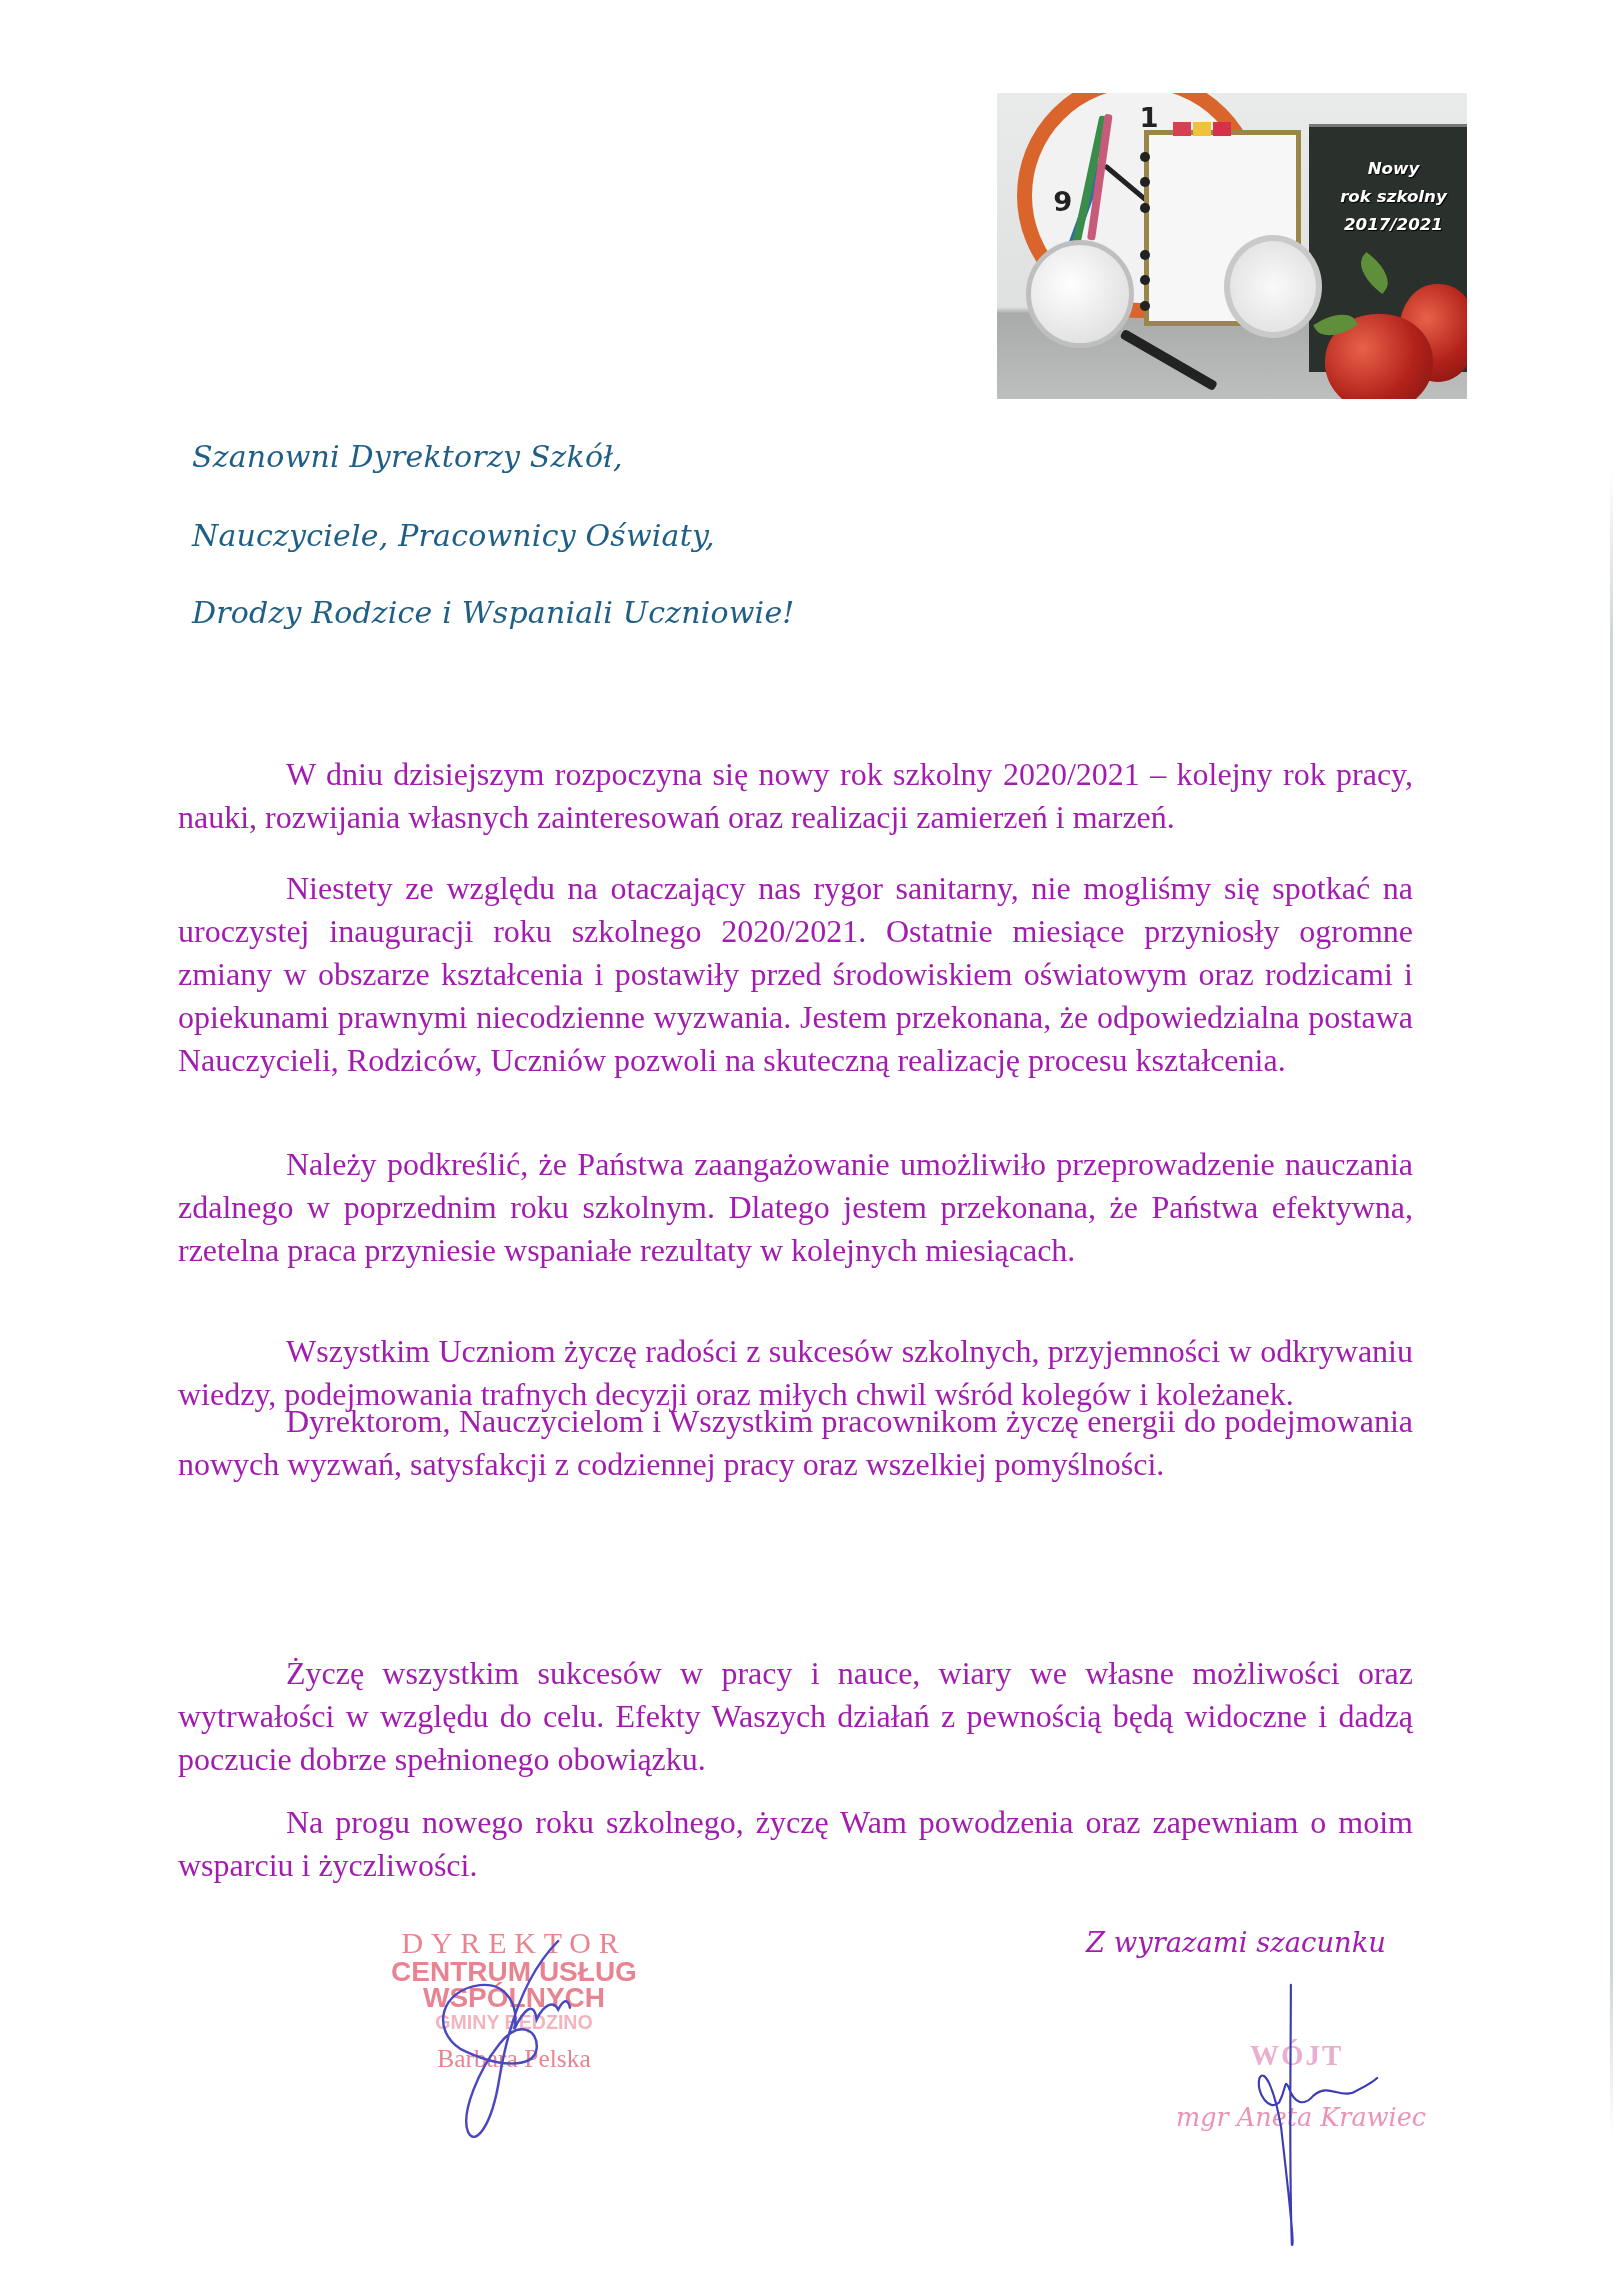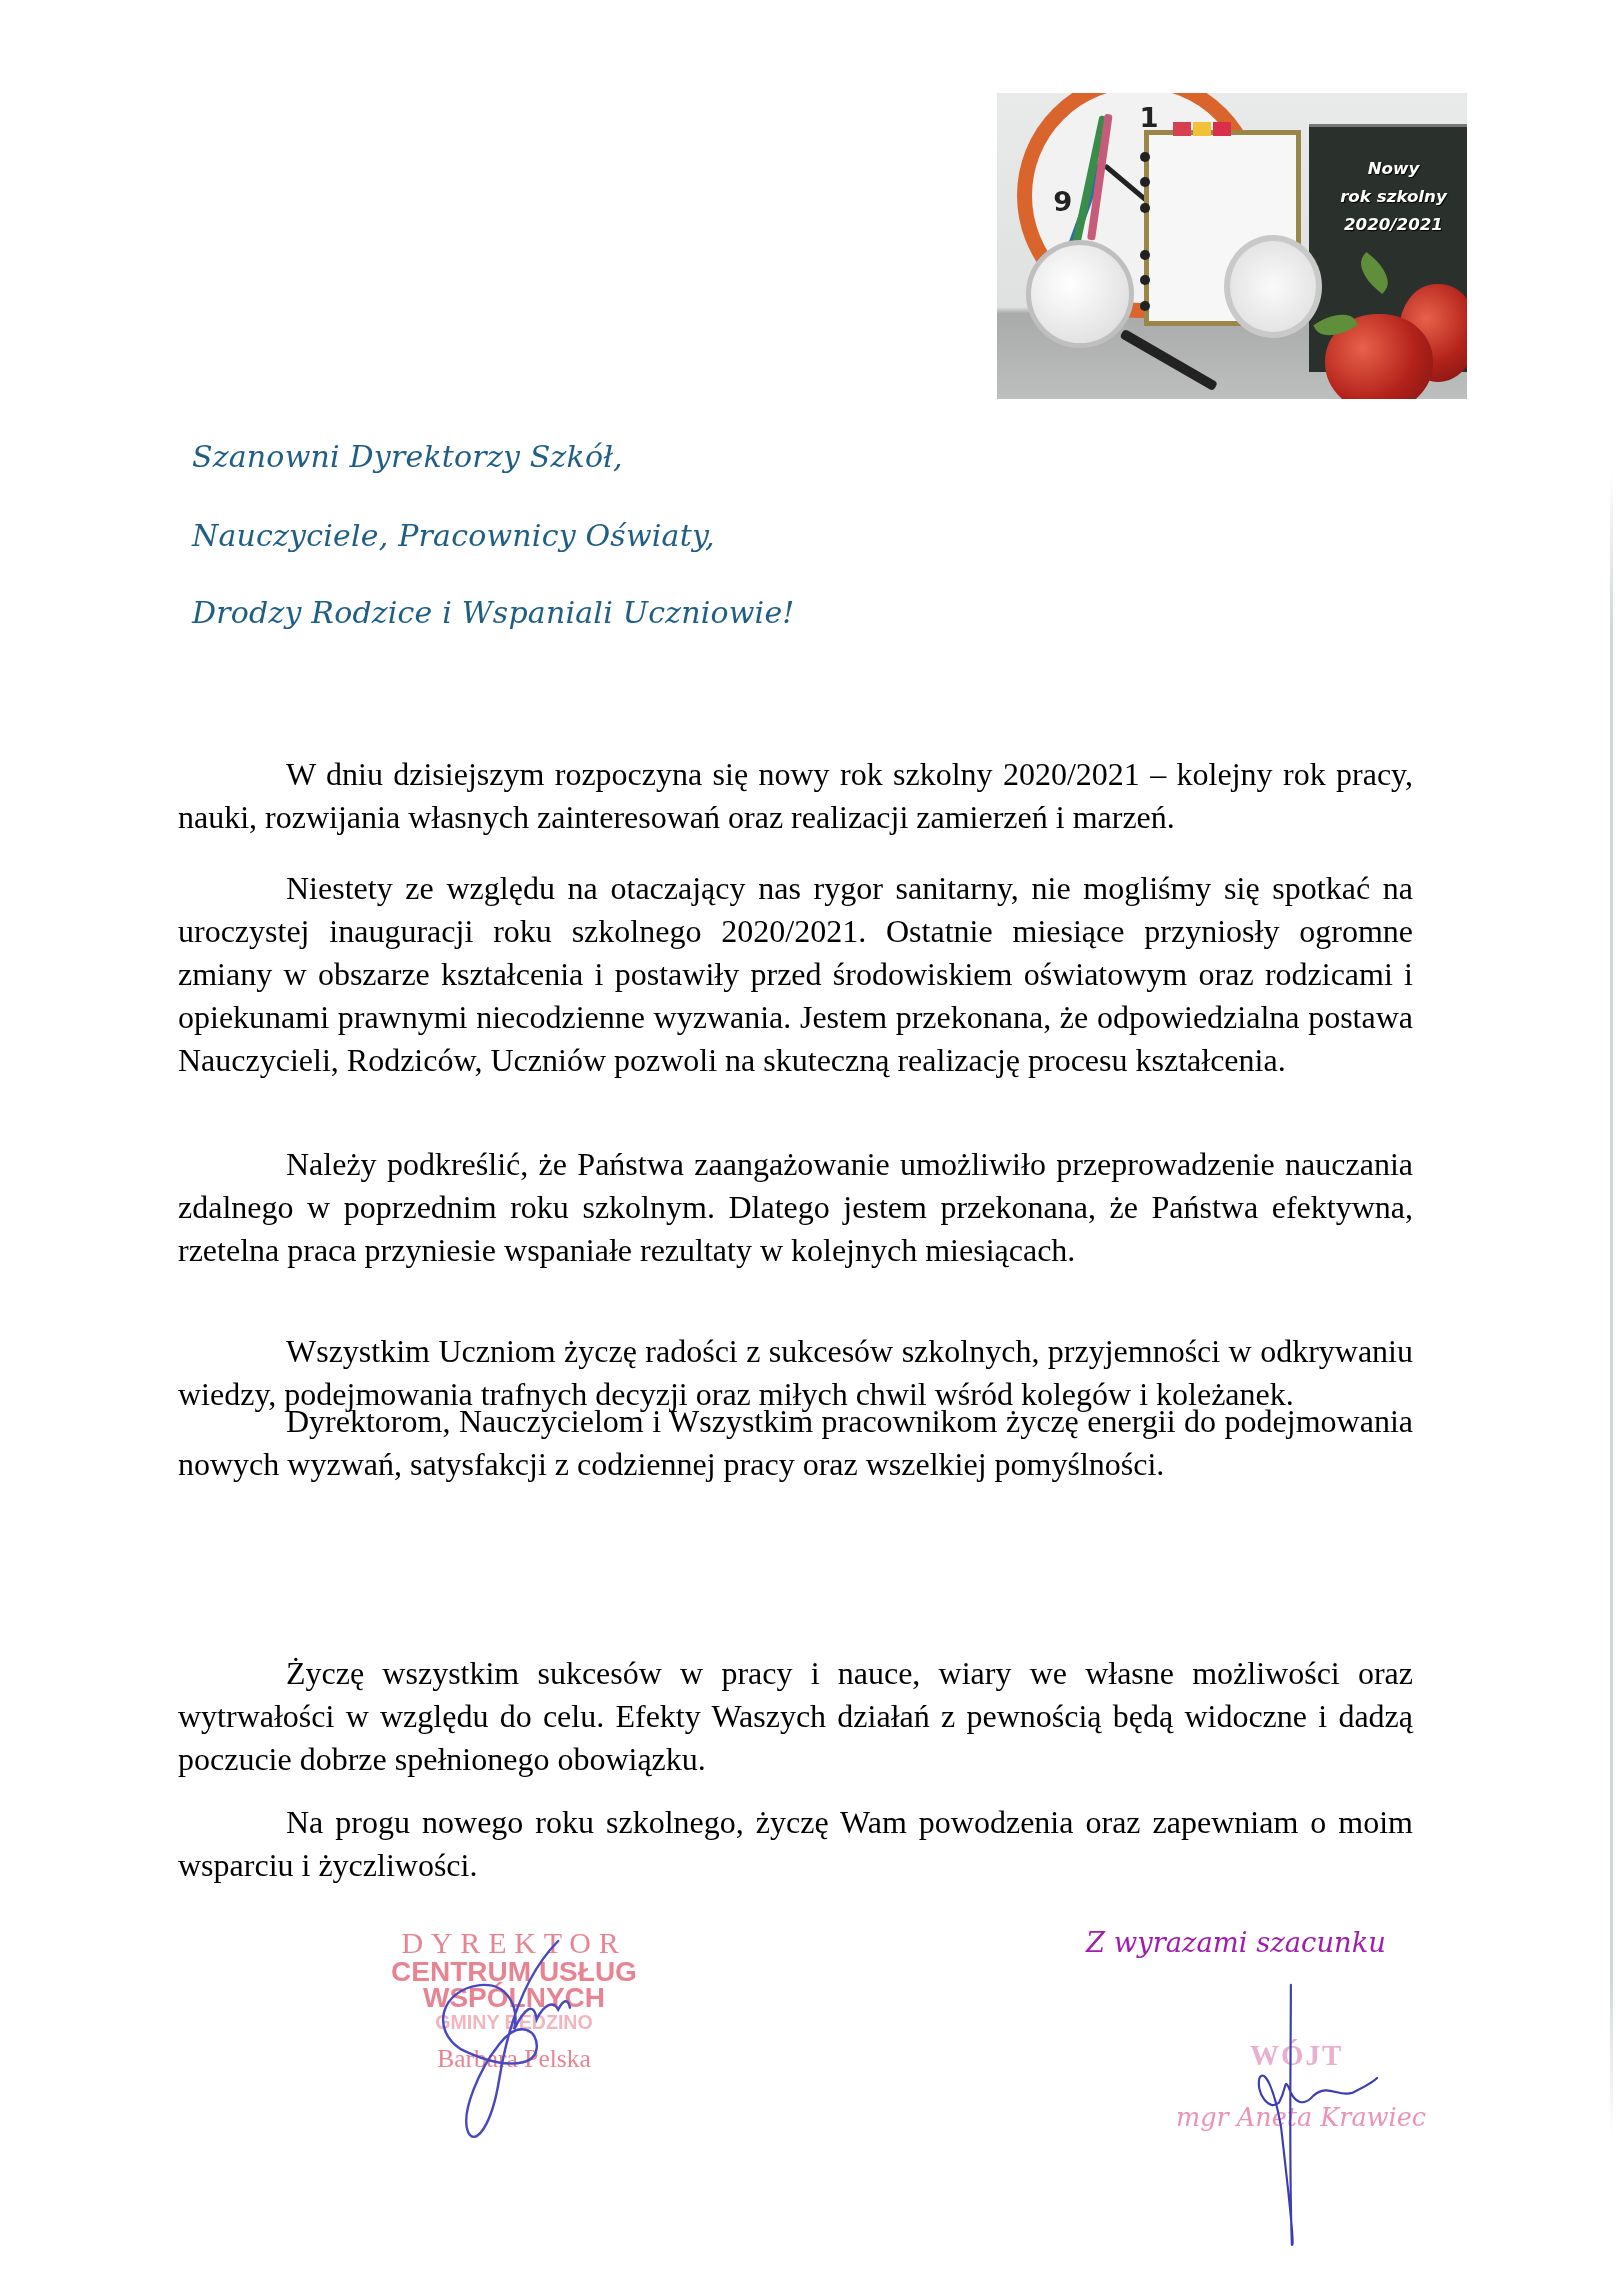--- a/index.html
+++ b/index.html
@@ -36,21 +36,21 @@
   .apple { position: absolute; border-radius: 48% 48% 50% 50%;
     background: radial-gradient(circle at 35% 35%, #e8624a, #b3221a 55%, #7a1410); }
   .leaf { position: absolute; width: 39px; height: 21.6px; background: #5f8f3a; border-radius: 0 80% 0 80%; }
 
   
   .salutation { position: absolute; left: 192px; font-family: "DejaVu Serif", serif; font-style: italic;
     font-size: 30px; color: #1f5f86; white-space: nowrap; letter-spacing: 0.2px; }
 
   
   .body { position: absolute; left: 178px; width: 1235px; font-family: "Liberation Serif", serif;
-    font-size: 32px; line-height: 43px; text-align: justify; color: #000000; }
+    font-size: 32px; line-height: 43px; text-align: justify; color: #a21caf; }
   .body p { margin: 0; text-indent: 108px; }
 
   .closing { position: absolute; left: 1086px; top: 1927px; font-family: "DejaVu Serif", serif;
     font-style: italic; font-size: 27.4px; color: #a21caf; white-space: nowrap; }
 
   
   .stamp-left { position: absolute; left: 323px; top: 1926px; width: 382px; text-align: center; color: #e56f7f; opacity: 0.85; }
   .stamp-left .s1 { font-family: "Liberation Serif", serif; font-size: 30px; letter-spacing: 7.8px; line-height: 33px; }
   .stamp-left .s2 { font-family: "Liberation Sans", sans-serif; font-weight: bold; font-size: 28px; line-height: 25.5px; }
   .stamp-left .s3 { font-family: "Liberation Sans", sans-serif; font-weight: bold; font-size: 19.6px; line-height: 25.5px; opacity: 0.6; }
@@ -85,21 +85,21 @@
   <div class="pencil" style="left:44px;top:59px;background:#2f6f9e;transform:rotate(20deg);"></div>
   <div class="pencil" style="left:74px;top:19.6px;background:#3a8c4a;transform:rotate(12deg);height:137px;"></div>
   <div class="pencil" style="left:90px;top:19.6px;background:#c75b7a;transform:rotate(8deg);height:127px;"></div>
   <div class="magnifier"></div>
   <div class="mag-handle"></div>
   <div class="board"></div>
   <div class="alarm"></div>
   <div class="banner-text">
     <div>Nowy</div>
     <div>rok szkolny</div>
-    <div>2020/2021</div>
+    <div>2017/2021</div>
   </div>
   <div class="leaf" style="left:358px;top:169px;transform:rotate(40deg);"></div>
   <div class="apple" style="left:402px;top:191px;width:78px;height:98px;"></div>
   <div class="apple" style="left:328px;top:221px;width:108px;height:98px;"></div>
   <div class="leaf" style="left:319px;top:221px;transform:rotate(-30deg);"></div>
 </div>
 
 <div class="salutation" style="top:439px;">Szanowni Dyrektorzy Szkół,</div>
 <div class="salutation" style="top:518px;">Nauczyciele, Pracownicy Oświaty,</div>
 <div class="salutation" style="top:595px;">Drodzy Rodzice i Wspaniali Uczniowie!</div>

